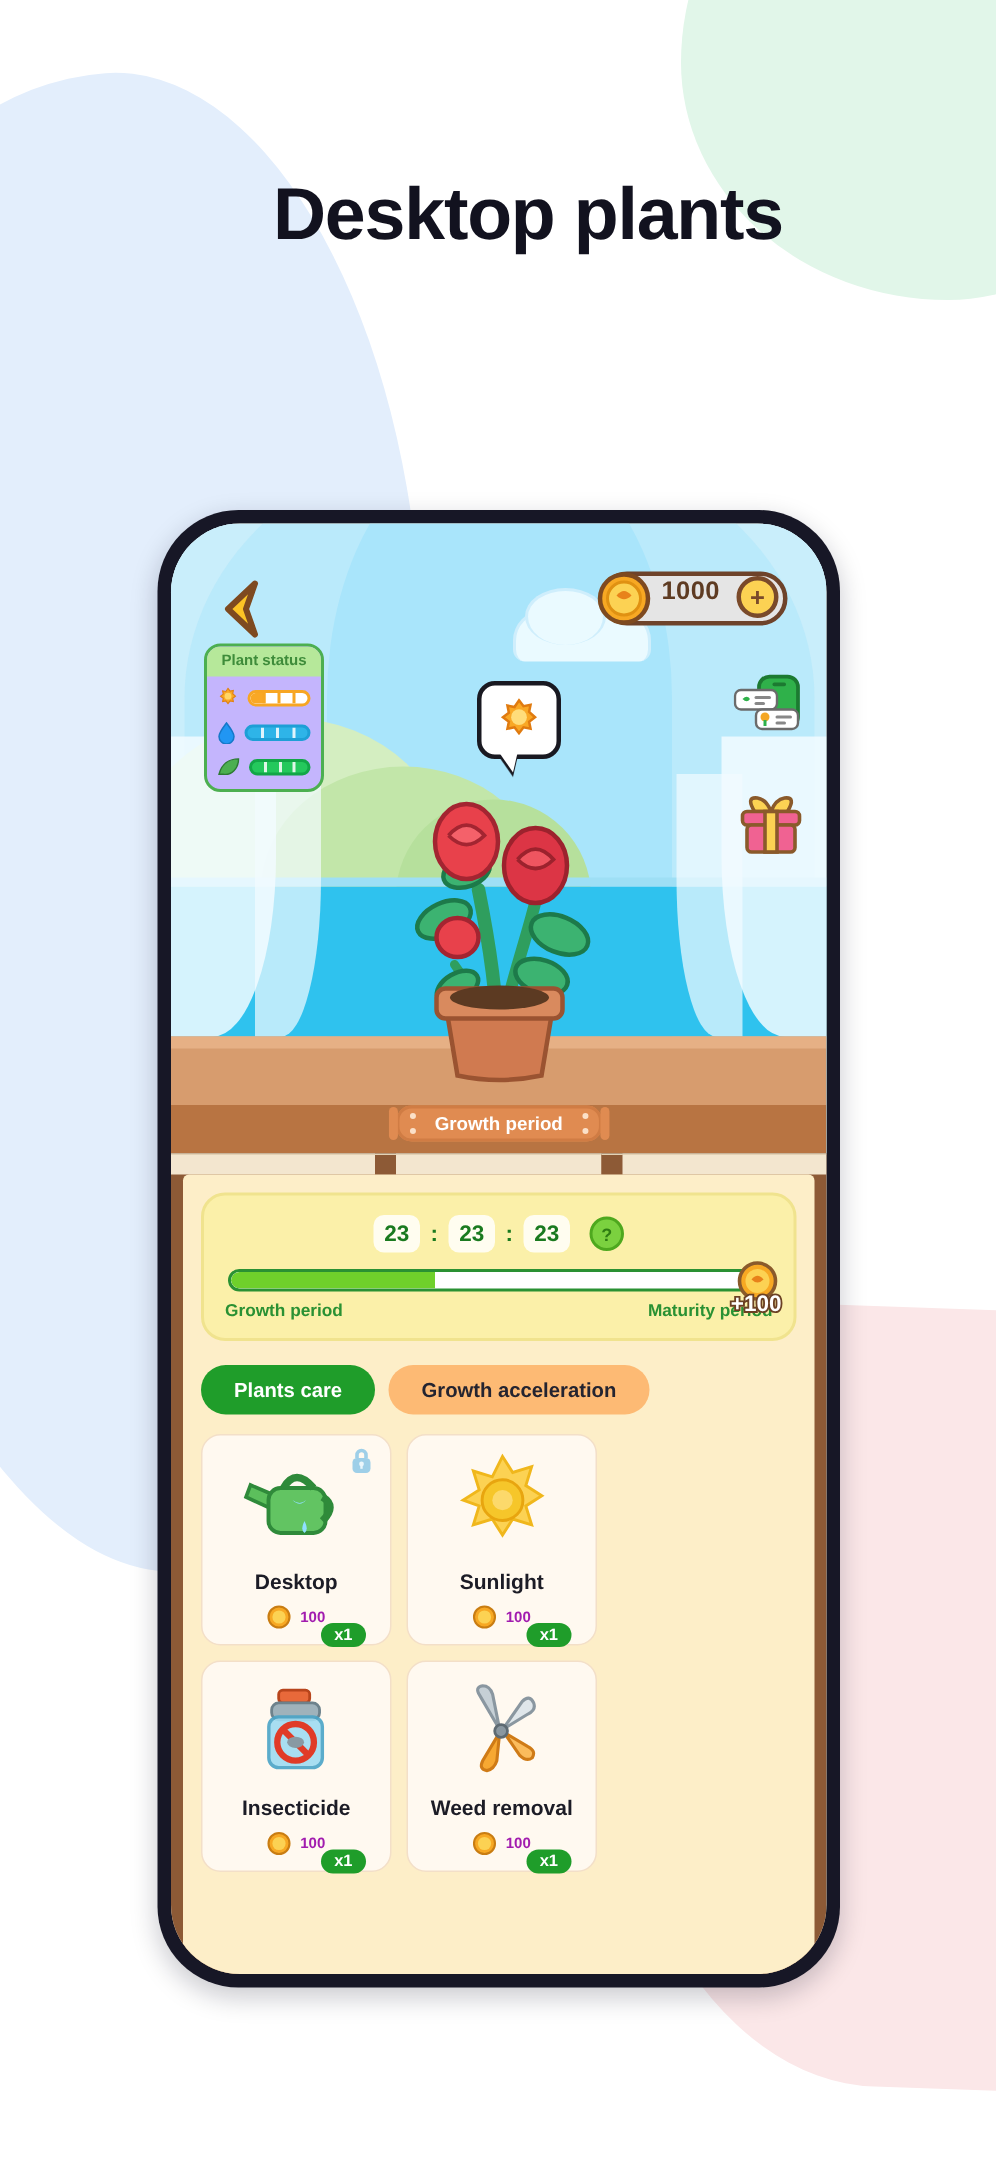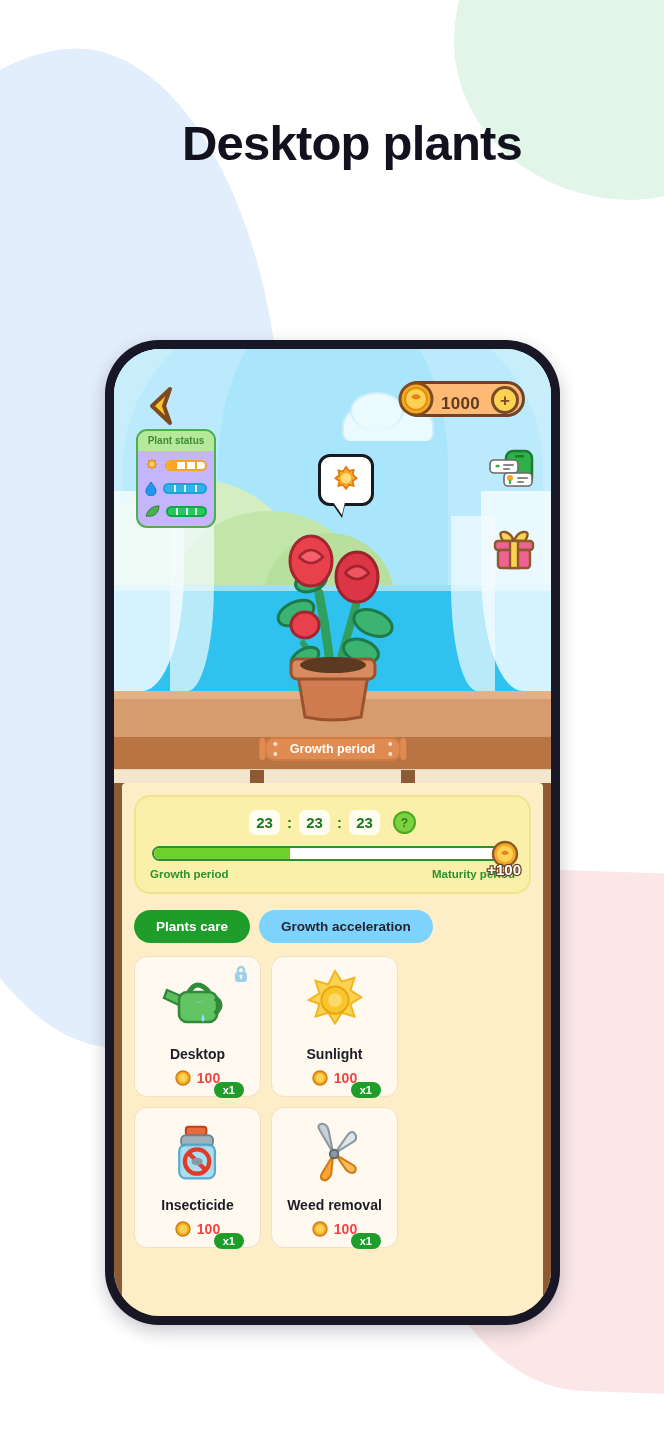--- a/index.html
+++ b/index.html
@@ -101,22 +101,22 @@
   .curtain.right{right:0;border-radius:0 0 0 60%;}
   .curtain.left2{left:56px;width:44px;height:175px;border-radius:0 0 60% 0;opacity:.7;}
   .curtain.right2{right:56px;width:44px;height:175px;border-radius:0 0 0 60%;opacity:.7;}
 
   
   .back-btn{position:absolute;left:28px;top:36px;width:34px;height:42px;cursor:pointer;}
 
   
   .coinbar{
     position:absolute;right:26px;top:32px;height:36px;
-    display:flex;align-items:flex-end;
-    background:#fdba74;border:3px solid #6e432a;border-radius:19px;
+    display:flex;align-items:flex-start;
+    background:#e5e5e5;border:3px solid #6e432a;border-radius:19px;
     padding-right:3px;padding-left:32px;
   }
   .coinbar .coin-ico{position:absolute;left:-6px;top:-4px;width:38px;height:38px;}
   .coin-amount{font-size:17px;font-weight:bold;color:#5e3b22;padding:0 11px 0 6px;letter-spacing:.3px;}
   .coin-plus{
     width:28px;height:28px;border-radius:50%;
     background:#fcd253;border:3px solid #7a4a2a;
     display:flex;align-items:center;justify-content:center;
     font-size:17px;font-weight:bold;color:#7a4a2a;line-height:1;cursor:pointer;
   }
@@ -221,39 +221,39 @@
   }
   .prog-labels{display:flex;justify-content:space-between;margin-top:7px;}
   .prog-labels span{font-size:11.5px;font-weight:bold;color:#2a9133;}
 
   
   .tabs{display:flex;gap:9px;margin-top:16px;}
   .tab{
     border-radius:20px;padding:9px 22px;font-size:13.5px;font-weight:bold;cursor:pointer;
   }
   .tab.active{background:#1f9d2a;color:#fff;}
-  .tab.inactive{background:#7dd3fc;color:#242430;}
+  .tab.inactive{background:#fdba74;color:#242430;}
 
   
   .items{display:flex;flex-wrap:wrap;gap:10px;margin-top:13px;}
   .item-card{
     width:127px;background:#fff9f0;border:1.5px solid #f3dfc8;border-radius:13px;
     padding:12px 6px 10px;text-align:center;position:relative;cursor:pointer;
   }
   .item-art{height:68px;display:flex;align-items:center;justify-content:center;position:relative;}
   .qty{
     position:absolute;right:16px;bottom:-2px;
     background:#1f9d2a;color:#fff;font-size:11px;font-weight:bold;
     border-radius:10px;padding:2px 9px;
   }
   .lock{position:absolute;right:10px;top:8px;width:18px;height:18px;}
   .item-name{font-size:14px;font-weight:bold;color:#1c1c26;margin-top:9px;}
   .item-price{display:flex;align-items:center;justify-content:center;gap:6px;margin-top:8px;}
   .item-price .pc{width:16px;height:16px;}
-  .item-price span{font-size:14px;font-weight:bold;color:#ef4444;}
+  .item-price span{font-size:10px;font-weight:bold;color:#a21caf;}
 </style>
 </head>
 <body>
 
 <div class="bg-layer">
   <div class="blob-blue"></div>
   <div class="blob-green"></div>
   <div class="blob-pink"></div>
 </div>
 

